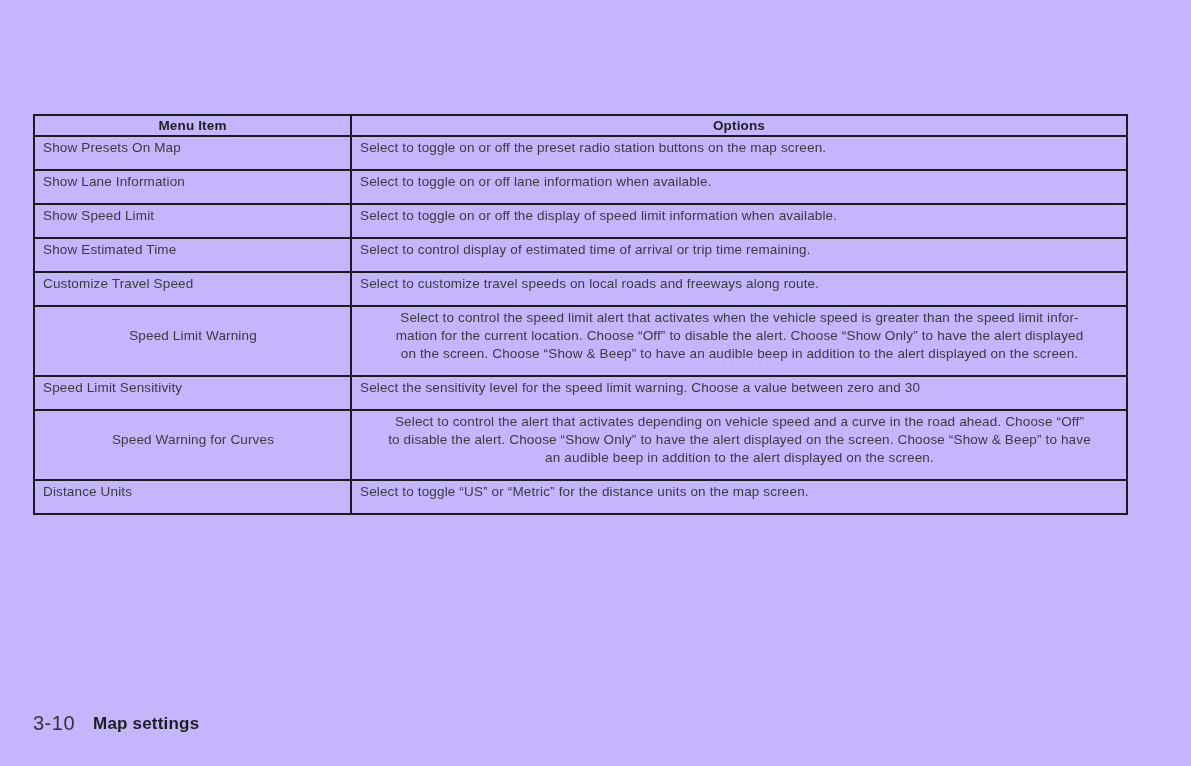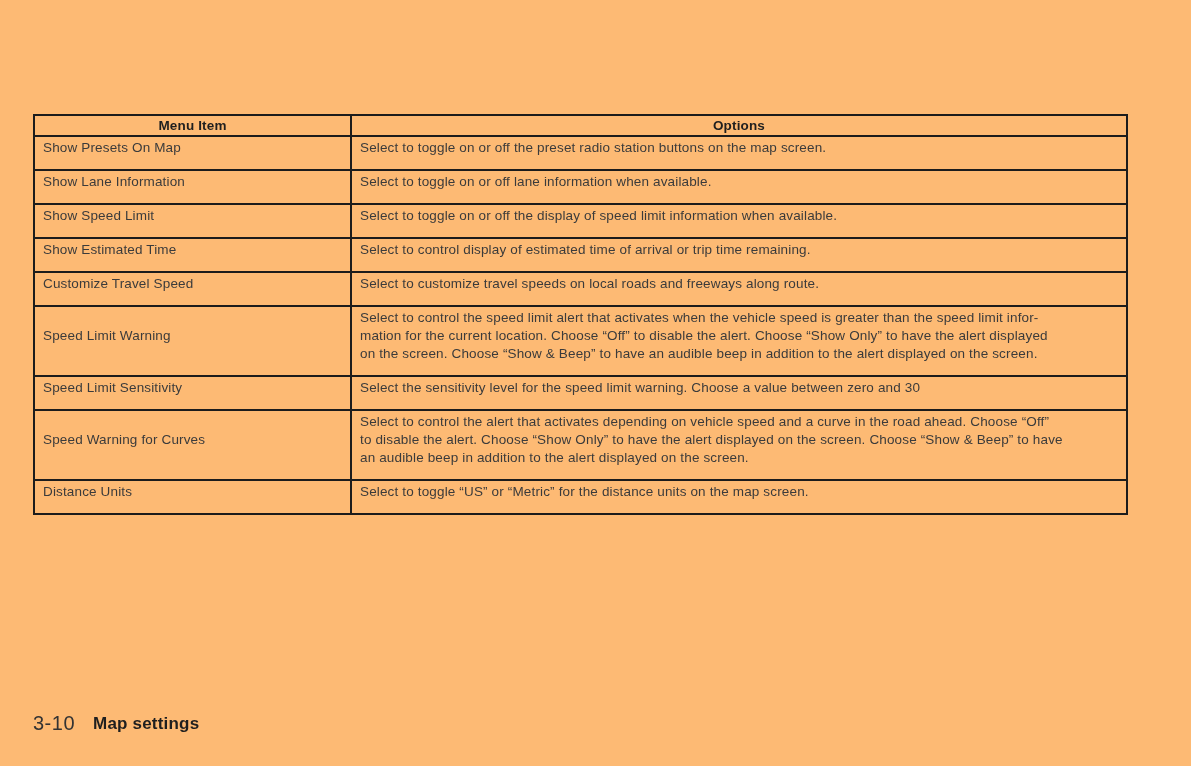--- a/index.html
+++ b/index.html
@@ -7,21 +7,21 @@
   body {
     width: 1191px;
     height: 766px;
     position: relative;
     font-family: "Liberation Sans", "DejaVu Sans", sans-serif;
     overflow: hidden;
   }
   .page {
     position: absolute;
     inset: 0;
-    background: #fdba74;
+    background: #c4b5fd;
   }
   .table-wrap {
     position: absolute;
     left: 33px;
     top: 114px;
     width: 1095px;
   }
   table.settings {
     width: 100%;
     border-collapse: collapse;
@@ -46,20 +46,21 @@
     padding: 2px 6px;
   }
   table.settings td {
     padding: 2px 7px 12px 8px;
     line-height: 18px;
   }
   tr.std td { height: 20px; }
   tr.tall td {
     height: 58px;
     vertical-align: middle;
+    text-align: center;
   }
   td.opts { padding-left: 7px; }
   .footer {
     position: absolute;
     left: 33px;
     top: 712px;
     display: flex;
     align-items: center;
   }
   .footer .page-num {

